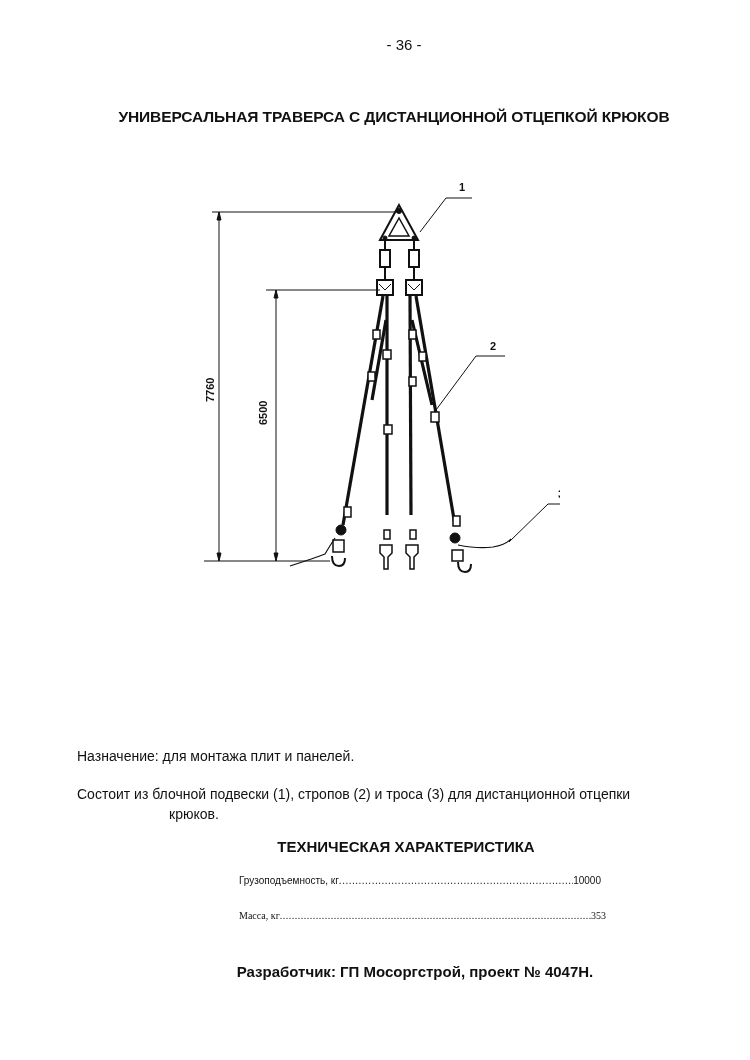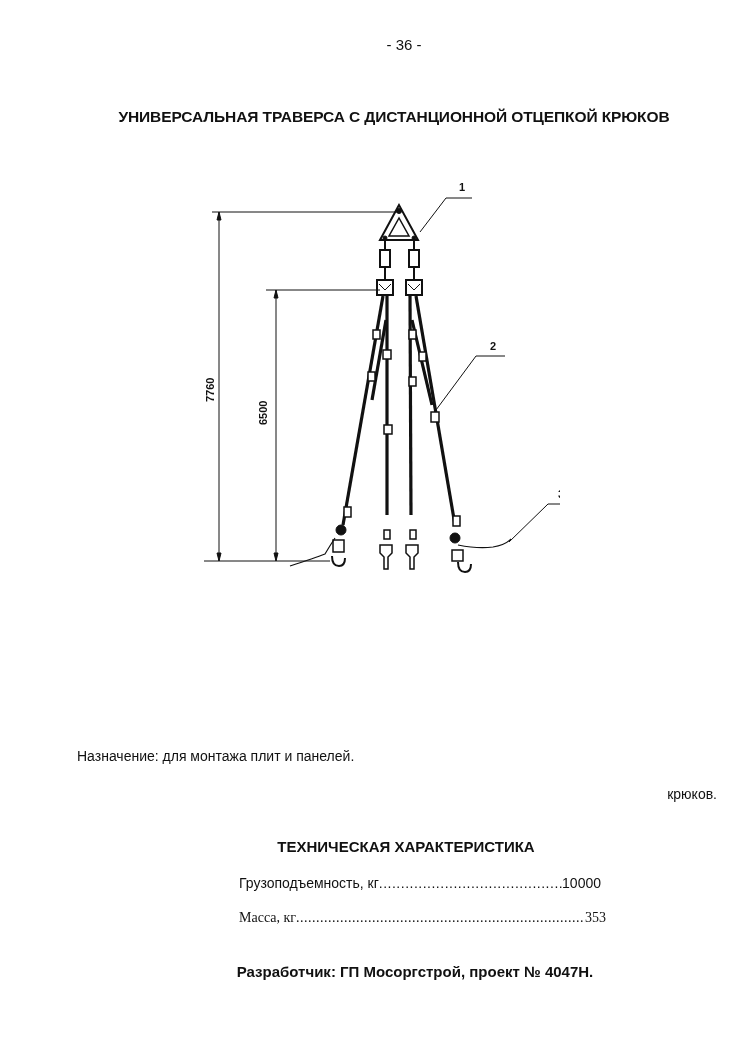--- a/index.html
+++ b/index.html
@@ -7,23 +7,23 @@
       width: 750px; height: 1060px; position: relative; overflow: hidden;
       font-family: "Liberation Sans", sans-serif; color: #111;
     }
     .abs { position: absolute; }
     .page-number { top: 36px; left: 0; width: 808px; text-align: center; font-size: 15px; }
     .title { top: 108px; left: 0; width: 788px; text-align: center; font-size: 15.5px; font-weight: bold; letter-spacing: -0.1px; }
     .drawing { top: 170px; left: 180px; width: 380px; height: 420px; }
     .para { font-size: 14px; }
     .purpose { top: 748px; left: 77px; }
     .composition { top: 784px; left: 77px; width: 640px; line-height: 20px; }
-    .composition .cont { display: block; padding-left: 92px; text-align: right; }
+    .composition .cont { display: block; padding-left: 92px; }
     .spec-heading { top: 838px; left: 0; width: 812px; text-align: center; font-size: 15px; font-weight: bold; }
-    .spec-row { left: 239px; width: 364px; font-size: 14px; display: flex; align-items: baseline; }
+    .spec-row { left: 239px; width: 364px; font-size: 10px; display: flex; align-items: baseline; }
     .spec-row .dots { flex: 1; overflow: hidden; white-space: nowrap; letter-spacing: 0.5px; }
     .spec-row .dots::after { content: "......................................................................................................................"; }
     .spec-1 { top: 875px; width: 362px; }
     .spec-2 { top: 910px; width: 367px; font-family: Liberation Serif, serif; }
     .developer { top: 963px; left: 0; width: 830px; text-align: center; font-size: 15px; font-weight: bold; }
   </style>
 </head>
 <body>
 
 <div class="abs page-number">- 36 -</div>
@@ -109,20 +109,21 @@
     <text x="459" y="191">1</text>
     <text x="490" y="350">2</text>
     <text x="558" y="498">3</text>
     <text x="0" y="0" transform="translate(214 402) rotate(-90)">7760</text>
     <text x="0" y="0" transform="translate(267 425) rotate(-90)">6500</text>
   </g>
 </svg>
 
 <div class="abs para purpose">Назначение: для монтажа плит и панелей.</div>
 <div class="abs para composition">
+  <span>Состоит из  блочной подвески (1), стропов (2) и троса (3) для дистанционной отцепки</span>
   <span class="cont">крюков.</span>
 </div>
 
 <div class="abs spec-heading">ТЕХНИЧЕСКАЯ ХАРАКТЕРИСТИКА</div>
 
 <div class="abs spec-row spec-1">
   <span>Грузоподъемность, кг</span>
   <span class="dots"></span>
   <span>10000</span>
 </div>

